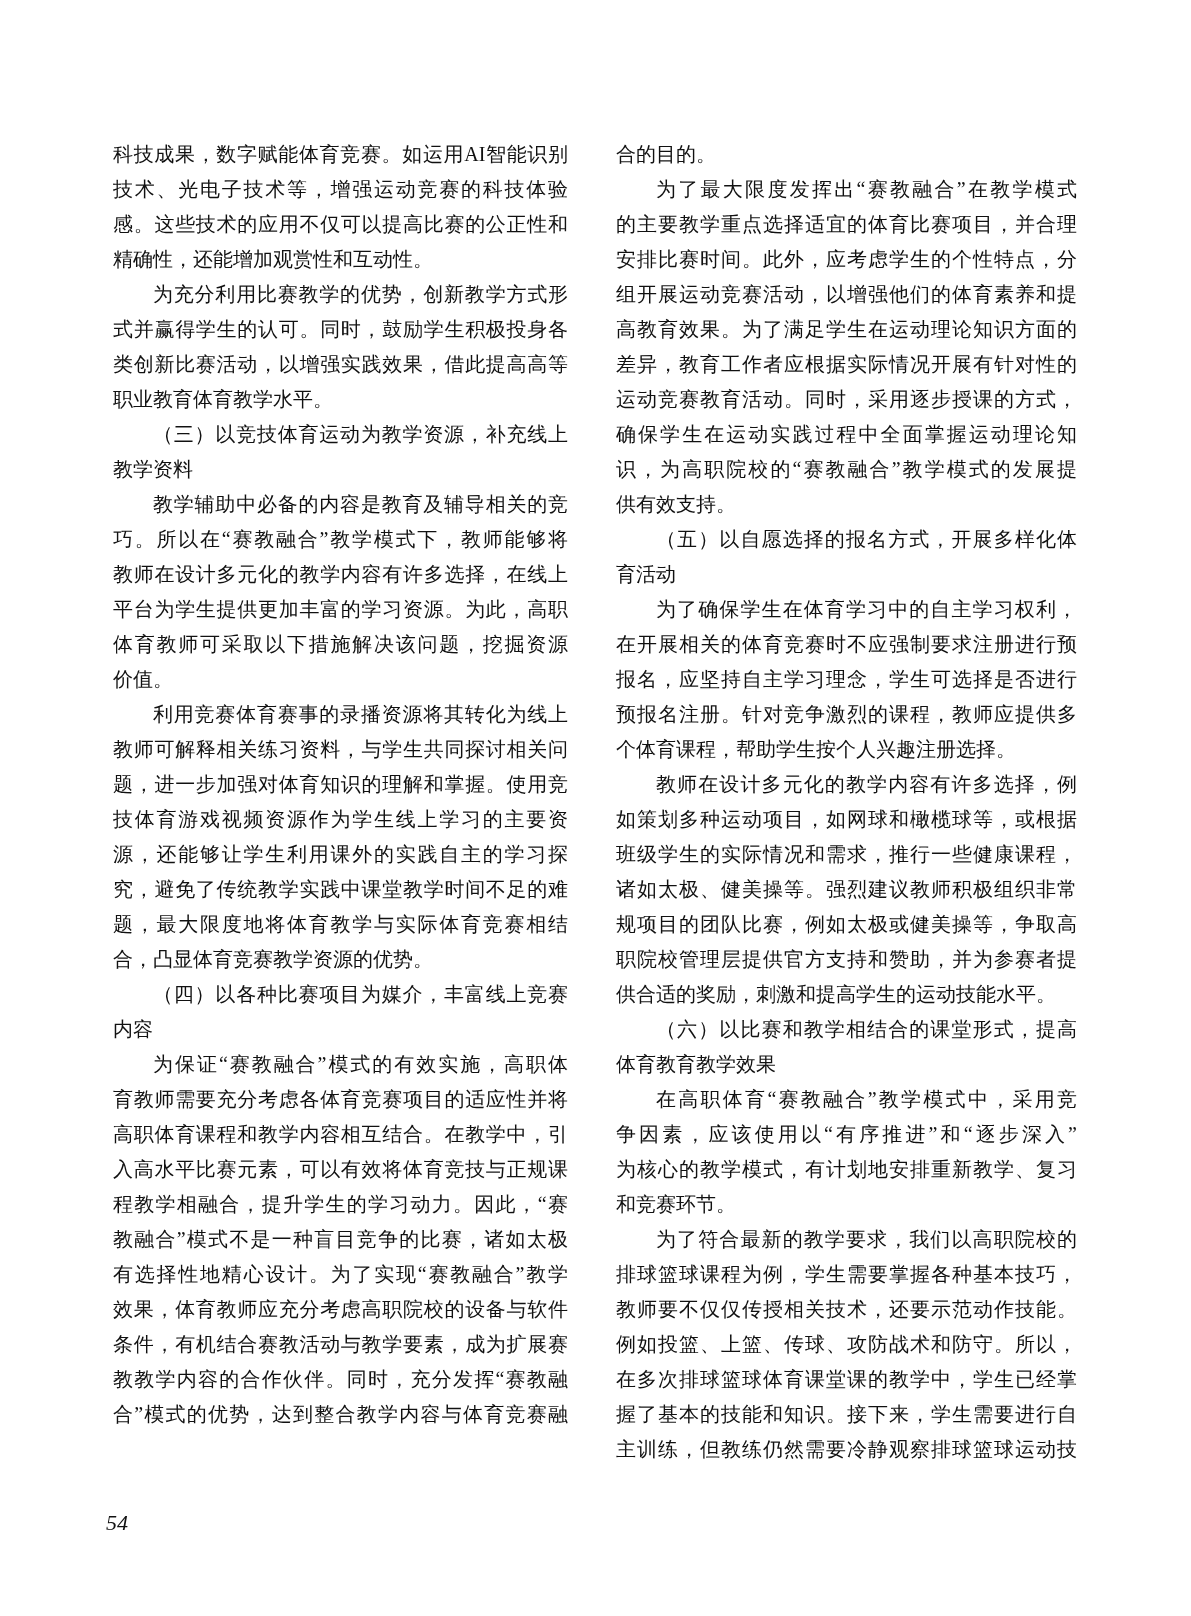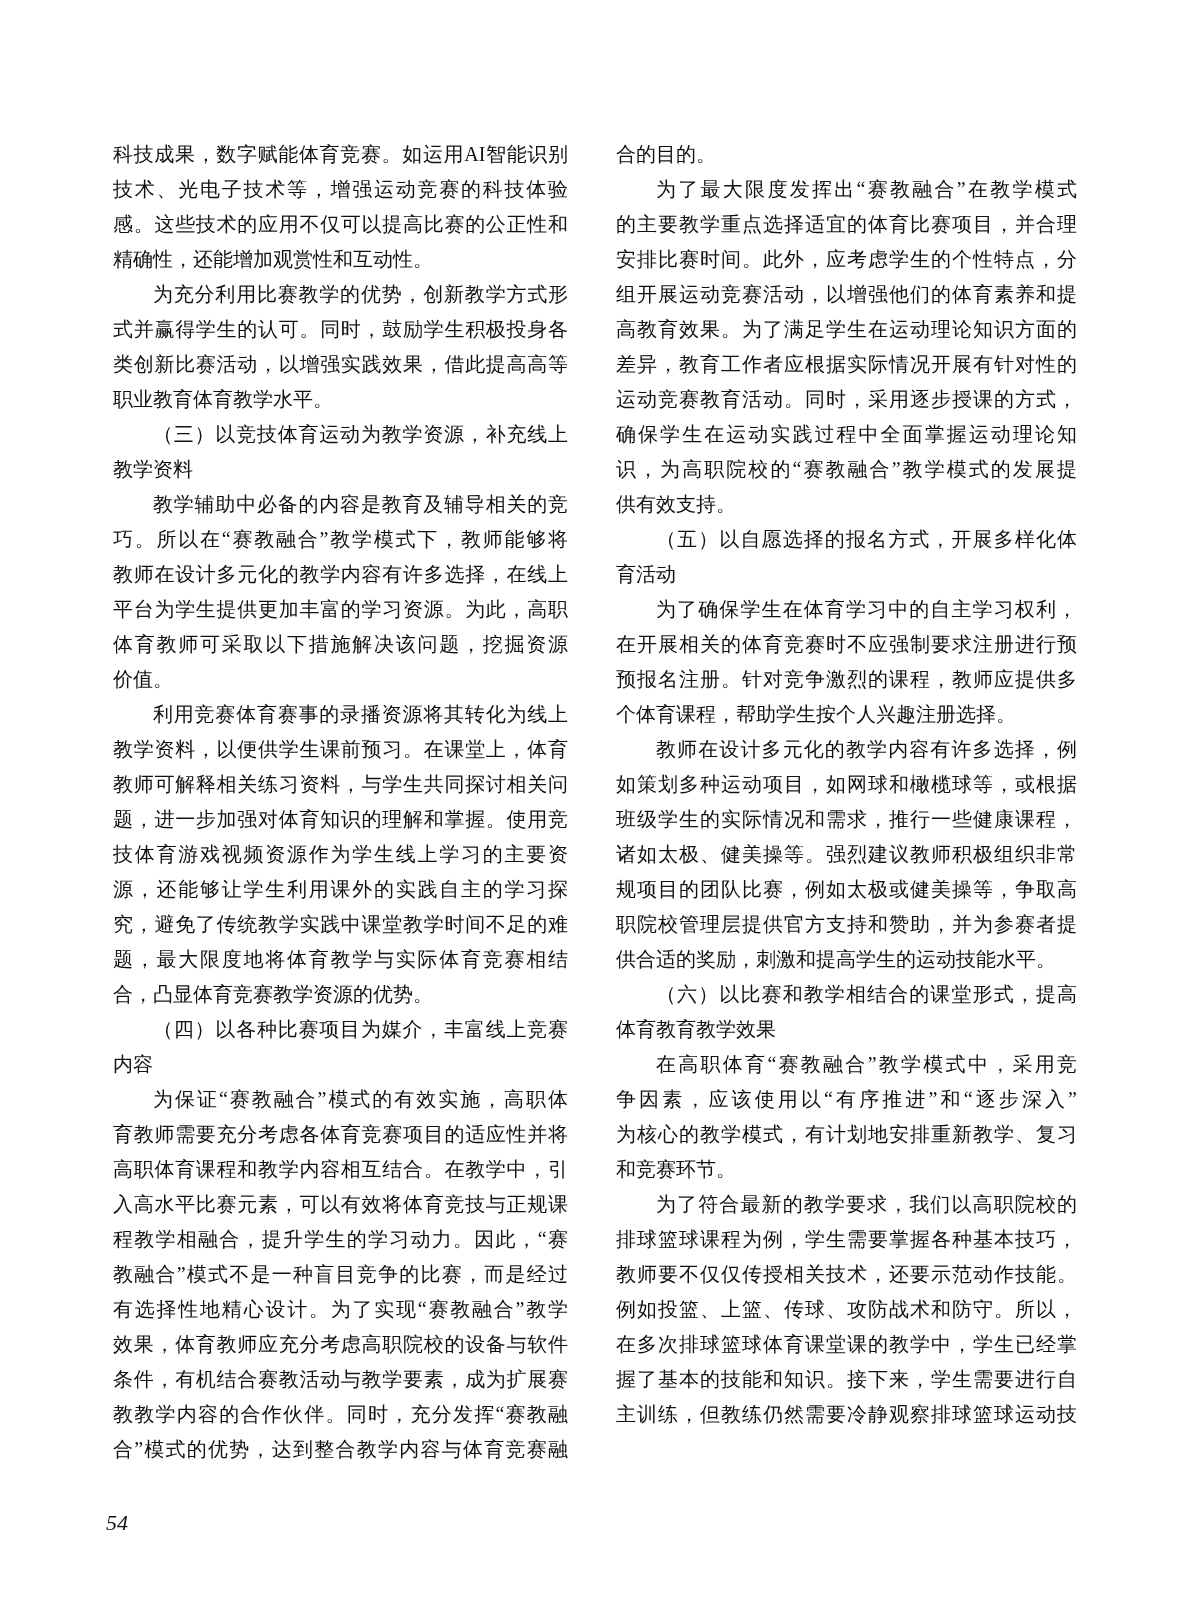--- a/index.html
+++ b/index.html
@@ -69,36 +69,35 @@
       <div class="line end">职业教育体育教学水平。</div>
       <div class="line indent">（三）以竞技体育运动为教学资源，补充线上</div>
       <div class="line end">教学资料</div>
       <div class="line indent">教学辅助中必备的内容是教育及辅导相关的竞</div>
       <div class="line">巧。所以在“赛教融合”教学模式下，教师能够将</div>
       <div class="line">教师在设计多元化的教学内容有许多选择，在线上的</div>
       <div class="line">平台为学生提供更加丰富的学习资源。为此，高职</div>
       <div class="line">体育教师可采取以下措施解决该问题，挖掘资源</div>
       <div class="line end">价值。</div>
       <div class="line indent">利用竞赛体育赛事的录播资源将其转化为线上</div>
-      <div class="line">教学资料，以便供学生课前预习。在课堂上，体育</div>
       <div class="line">教师可解释相关练习资料，与学生共同探讨相关问</div>
       <div class="line">题，进一步加强对体育知识的理解和掌握。使用竞</div>
       <div class="line">技体育游戏视频资源作为学生线上学习的主要资</div>
       <div class="line">源，还能够让学生利用课外的实践自主的学习探</div>
       <div class="line">究，避免了传统教学实践中课堂教学时间不足的难</div>
       <div class="line">题，最大限度地将体育教学与实际体育竞赛相结</div>
       <div class="line end">合，凸显体育竞赛教学资源的优势。</div>
       <div class="line indent">（四）以各种比赛项目为媒介，丰富线上竞赛</div>
       <div class="line end">内容</div>
       <div class="line indent">为保证“赛教融合”模式的有效实施，高职体</div>
       <div class="line">育教师需要充分考虑各体育竞赛项目的适应性并将</div>
       <div class="line">高职体育课程和教学内容相互结合。在教学中，引</div>
       <div class="line">入高水平比赛元素，可以有效将体育竞技与正规课</div>
       <div class="line">程教学相融合，提升学生的学习动力。因此，“赛</div>
-      <div class="line">教融合”模式不是一种盲目竞争的比赛，而是经过</div>
+      <div class="line">教融合”模式不是一种盲目竞争的比赛，诸如太极</div>
       <div class="line">有选择性地精心设计。为了实现“赛教融合”教学</div>
       <div class="line">效果，体育教师应充分考虑高职院校的设备与软件</div>
       <div class="line">条件，有机结合赛教活动与教学要素，成为扩展赛</div>
       <div class="line">教教学内容的合作伙伴。同时，充分发挥“赛教融</div>
       <div class="line">合”模式的优势，达到整合教学内容与体育竞赛融</div>
     </div>
   <div class="col col-right">
       <div class="line end">合的目的。</div>
       <div class="line indent">为了最大限度发挥出“赛教融合”在教学模式</div>
       <div class="line">的主要教学重点选择适宜的体育比赛项目，并合理</div>
@@ -107,20 +106,21 @@
       <div class="line">高教育效果。为了满足学生在运动理论知识方面的</div>
       <div class="line">差异，教育工作者应根据实际情况开展有针对性的</div>
       <div class="line">运动竞赛教育活动。同时，采用逐步授课的方式，</div>
       <div class="line">确保学生在运动实践过程中全面掌握运动理论知</div>
       <div class="line">识，为高职院校的“赛教融合”教学模式的发展提</div>
       <div class="line end">供有效支持。</div>
       <div class="line indent">（五）以自愿选择的报名方式，开展多样化体</div>
       <div class="line end">育活动</div>
       <div class="line indent">为了确保学生在体育学习中的自主学习权利，</div>
       <div class="line">在开展相关的体育竞赛时不应强制要求注册进行预</div>
+      <div class="line">报名，应坚持自主学习理念，学生可选择是否进行</div>
       <div class="line">预报名注册。针对竞争激烈的课程，教师应提供多</div>
       <div class="line end">个体育课程，帮助学生按个人兴趣注册选择。</div>
       <div class="line indent">教师在设计多元化的教学内容有许多选择，例</div>
       <div class="line">如策划多种运动项目，如网球和橄榄球等，或根据</div>
       <div class="line">班级学生的实际情况和需求，推行一些健康课程，</div>
       <div class="line">诸如太极、健美操等。强烈建议教师积极组织非常</div>
       <div class="line">规项目的团队比赛，例如太极或健美操等，争取高</div>
       <div class="line">职院校管理层提供官方支持和赞助，并为参赛者提</div>
       <div class="line end">供合适的奖励，刺激和提高学生的运动技能水平。</div>
       <div class="line indent">（六）以比赛和教学相结合的课堂形式，提高</div>

